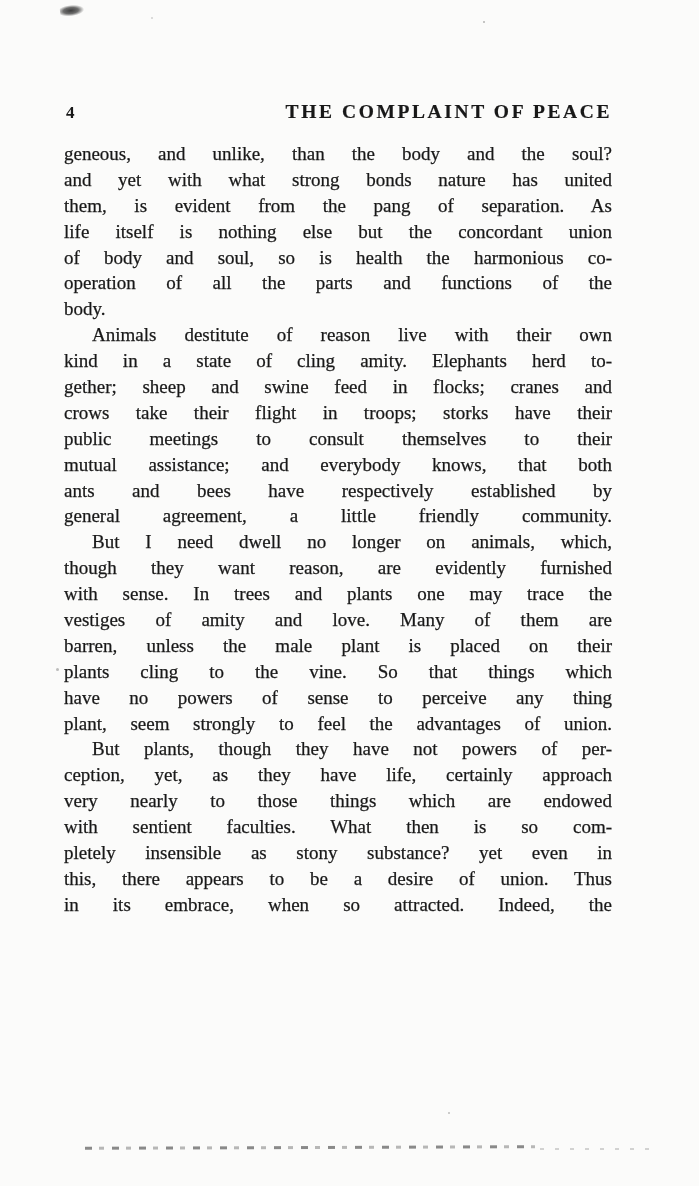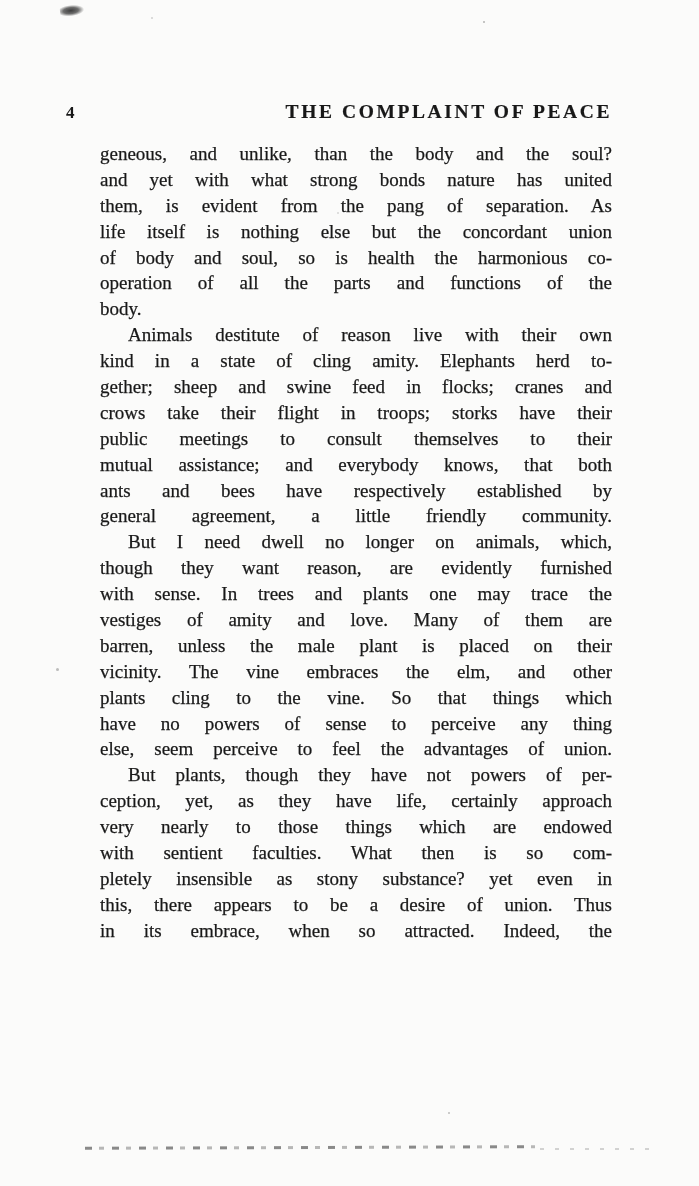--- a/index.html
+++ b/index.html
@@ -47,21 +47,20 @@
     font-size: 19px;
     line-height: 25.9px;
     -webkit-text-stroke: 0.25px #1d1d1d;
     word-spacing: 0.05em;
   }
   .line {
     height: 25.9px;
     text-align: justify;
     text-align-last: justify;
     white-space: nowrap;
-    margin-left: 36px;
   }
   .line.flush {
     text-align: center;
     text-align-last: left;
   }
   .line.indent {
     padding-left: 28px;
   }
   
   .smudge-top {
@@ -143,24 +142,23 @@
         <div class="line">mutual assistance; and everybody knows, that both</div>
         <div class="line">ants and bees have respectively established by</div>
         <div class="line">general agreement, a little friendly community.</div>
       </div>
       <div>
         <div class="line indent">But I need dwell no longer on animals, which,</div>
         <div class="line">though they want reason, are evidently furnished</div>
         <div class="line">with sense. In trees and plants one may trace the</div>
         <div class="line">vestiges of amity and love. Many of them are</div>
         <div class="line">barren, unless the male plant is placed on their</div>
-        <div class="line">vicinity. The vine embraces the elm, and other</div>
         <div class="line">plants cling to the vine. So that things which</div>
         <div class="line">have no powers of sense to perceive any thing</div>
-        <div class="line">else, seem perceive to feel the advantages of union.</div>
+        <div class="line">plant, seem strongly to feel the advantages of union.</div>
       </div>
       <div>
         <div class="line indent">But plants, though they have not powers of per-</div>
         <div class="line">ception, yet, as they have life, certainly approach</div>
         <div class="line">very nearly to those things which are endowed</div>
         <div class="line">with sentient faculties. What then is so com-</div>
         <div class="line">pletely insensible as stony substance? yet even in</div>
         <div class="line">this, there appears to be a desire of union. Thus</div>
         <div class="line">in its embrace, when so attracted. Indeed, the</div>
       </div>

